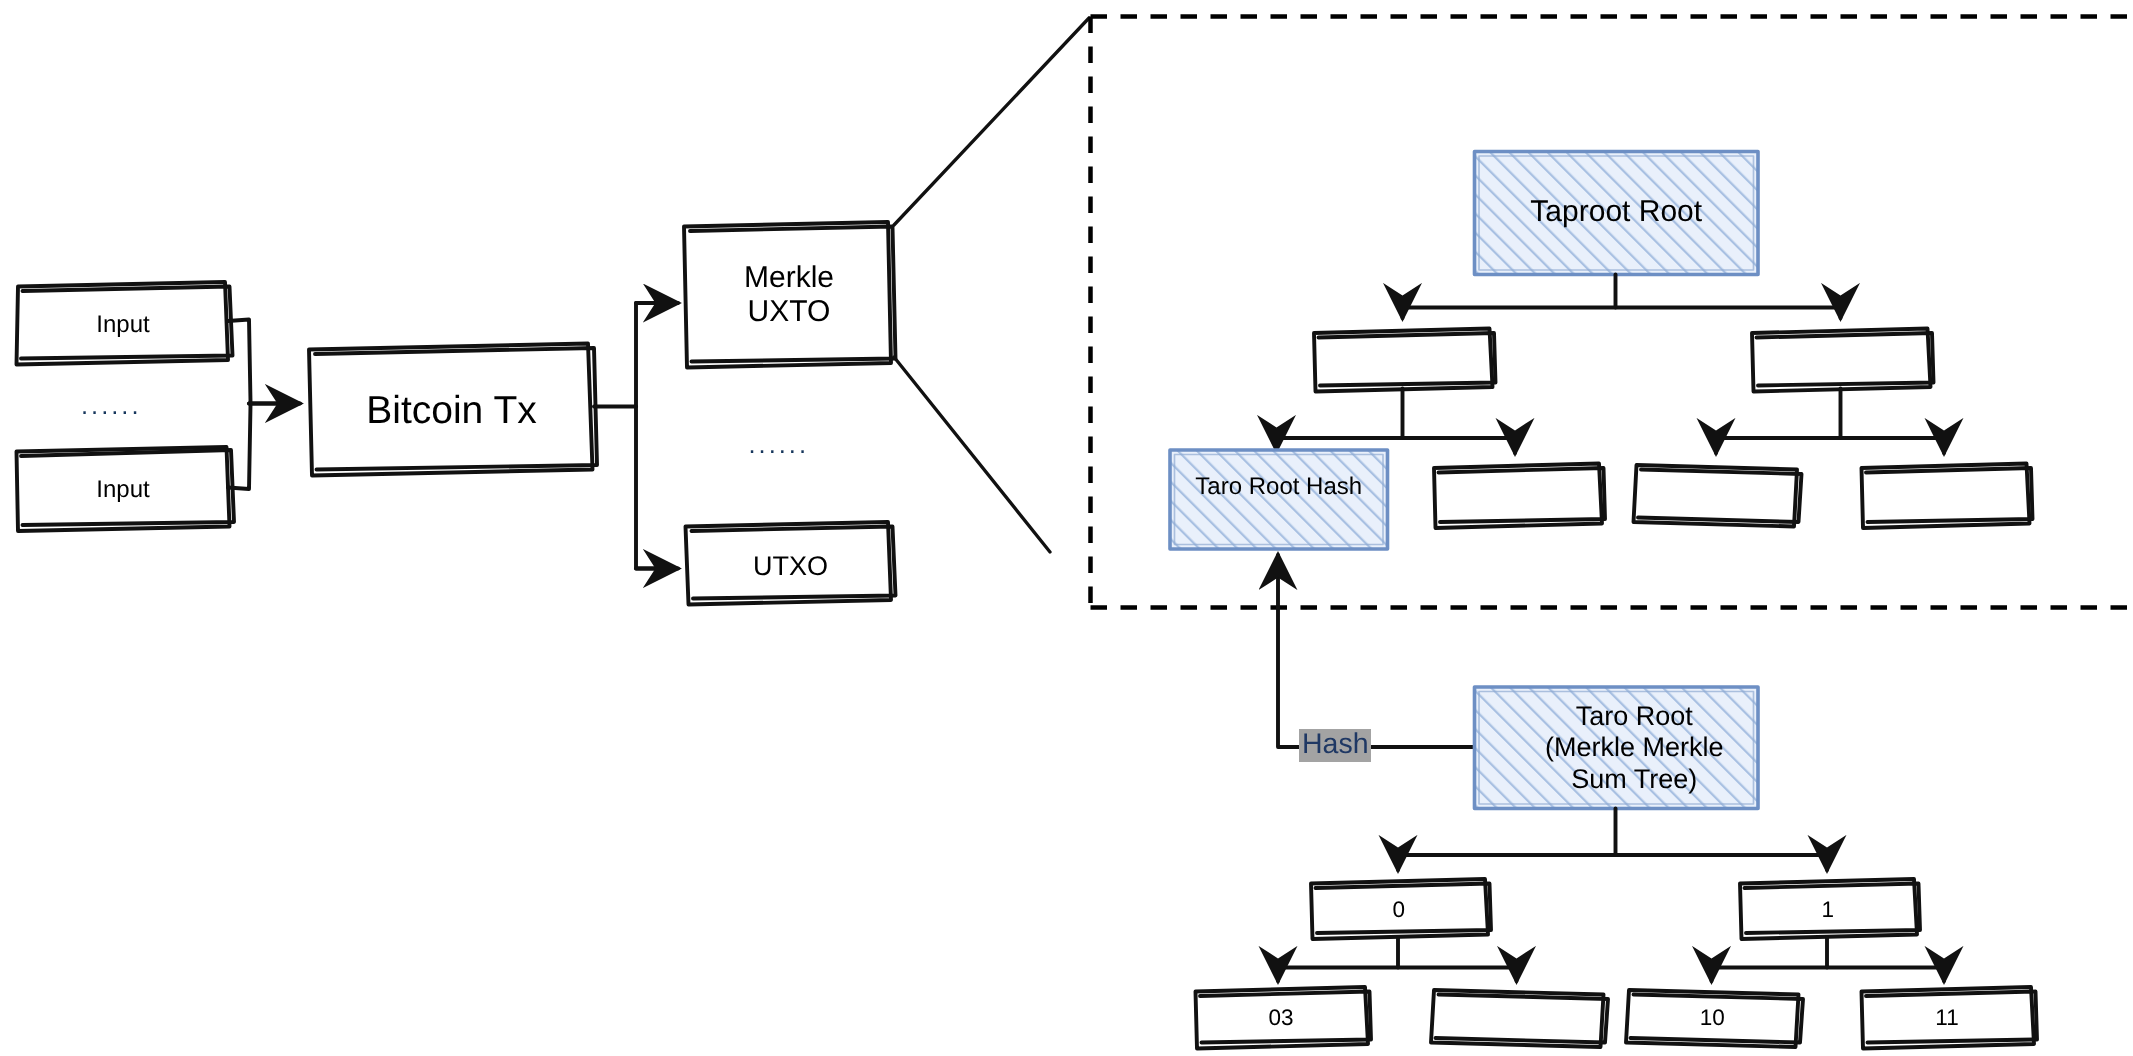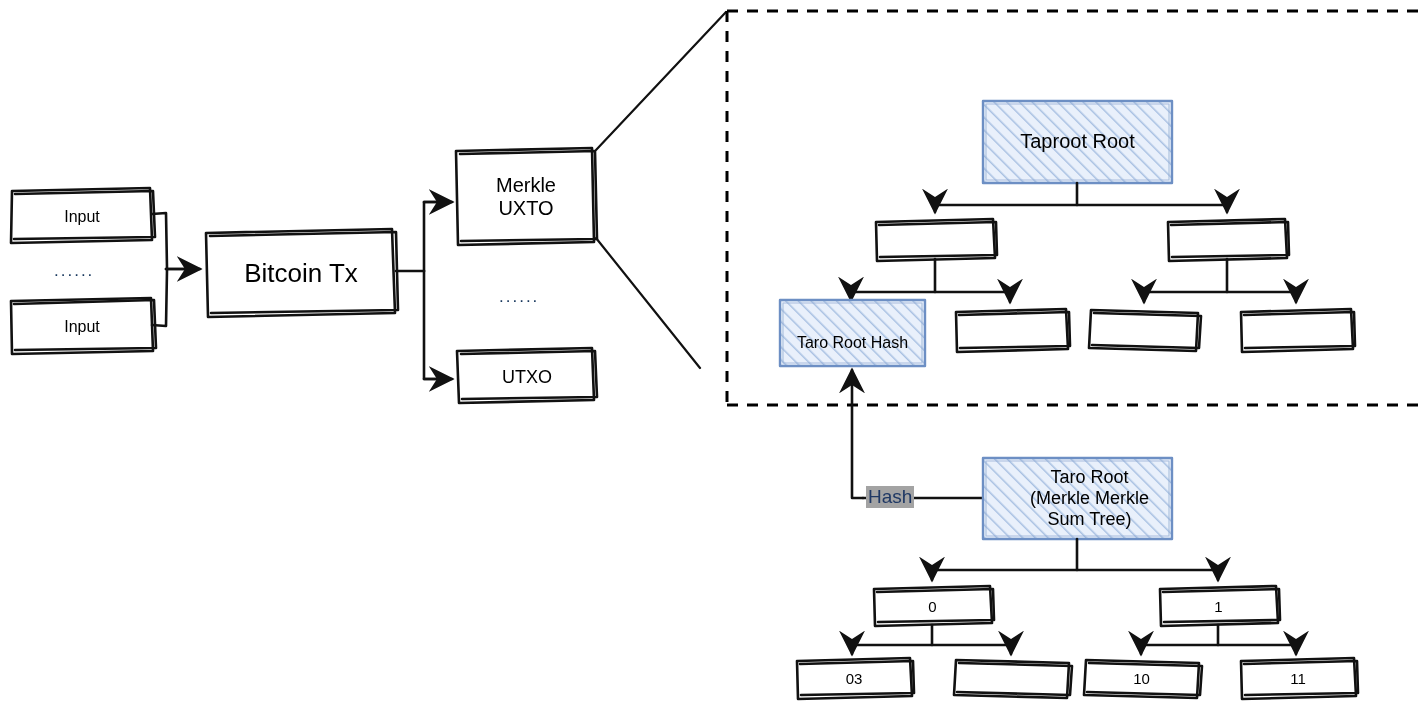--- a/index.html
+++ b/index.html
@@ -209,21 +209,21 @@
     <span>Merkle</span>
     <span>UXTO</span>
   </div>
 
   <div class="dots" style="left:499px;top:287px;">......</div>
 
   <div class="lbl s17" style="left:458px;top:351px;width:138px;height:52px;">UTXO</div>
 
   <div class="lbl s20" style="left:983px;top:101px;width:189px;height:82px;">Taproot Root</div>
 
-  <div class="lbl s16" style="left:780px;top:310px;width:145px;height:66px;">Taro Root Hash</div>
+  <div class="lbl s16" style="left:780px;top:292px;width:145px;height:66px;">Taro Root Hash</div>
 
   <div class="hashlbl" style="left:866px;top:486px;">Hash</div>
 
   <div class="lbl s17" style="left:983px;top:458px;width:189px;height:81px;flex-direction:column;margin-left:12px;">
     <span>Taro Root</span>
     <span>(Merkle Merkle</span>
     <span>Sum Tree)</span>
   </div>
 
   <div class="lbl s15" style="left:874px;top:588px;width:117px;height:37px;">0</div>

